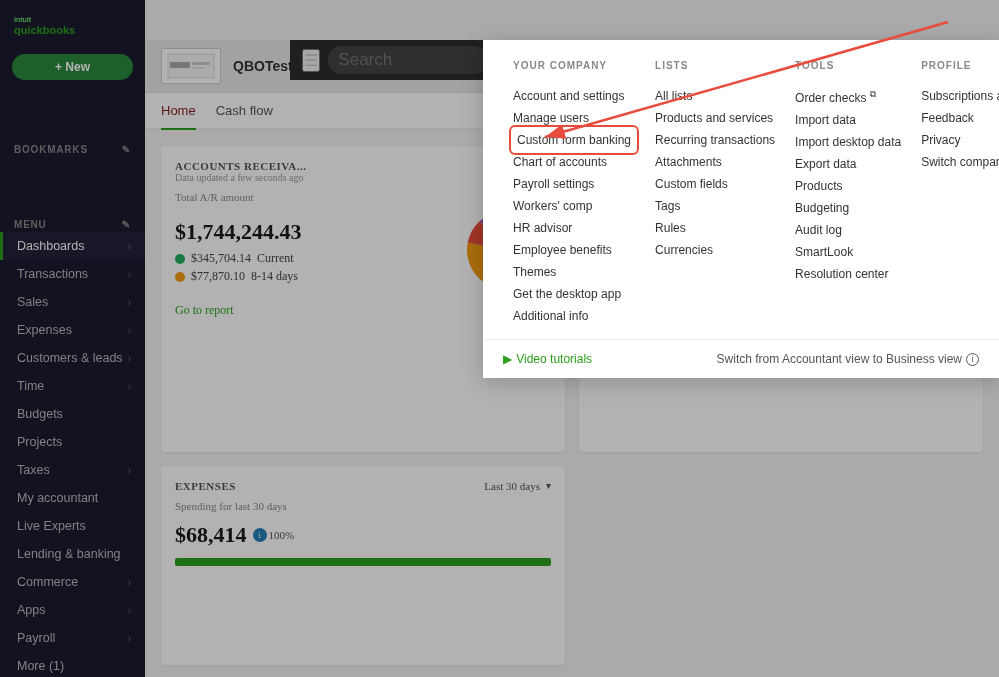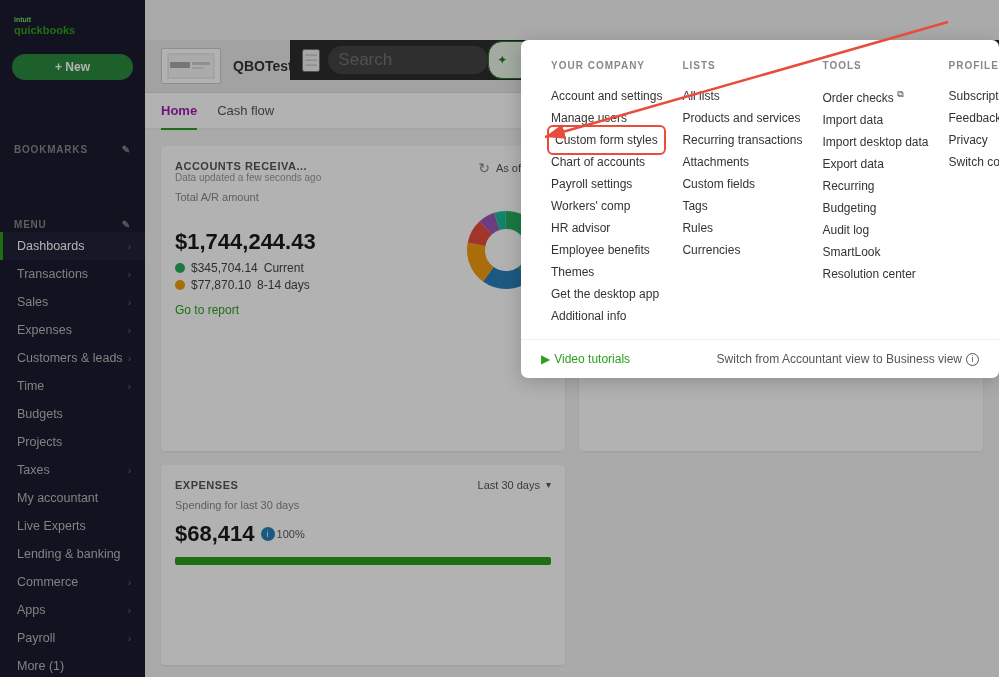--- a/index.html
+++ b/index.html
@@ -86,63 +86,63 @@
 
     
     .tabs {
       background: white; padding: 0 16px; border-bottom: 2px solid #eee;
       display: flex; gap: 20px;
     }
     .tab {
       padding: 10px 0; cursor: pointer; font-size: 13px; color: #555;
       border-bottom: 2px solid transparent; margin-bottom: -2px;
     }
-    .tab.active { color: #a21caf; border-bottom-color: #2ca01c; font-weight: 700; }
+    .tab.active { color: #7f1d1d; border-bottom-color: #2ca01c; font-weight: 400; }
 
     
     .dashboard-scroll {
       padding: 16px; display: grid; grid-template-columns: 1fr 1fr; gap: 14px;
       overflow-y: auto; height: calc(677px - 40px - 46px - 40px);
     }
     .card {
-      background: white; border-radius: 4px; padding: 14px; box-shadow: 0 1px 3px rgba(0,0,0,0.08);
+      background: white; border-radius: 4px; padding: 14px; box-shadow: 0 1px 3px rgba(0,0,0,0.08); font-family: Liberation Serif, serif;
     }
     .card-title { font-size: 11px; font-weight: 700; color: #555; letter-spacing: 0.5px; text-transform: uppercase; }
     .card-subtitle { font-size: 10px; color: #999; margin-top: 0; }
     .card-header { display: flex; justify-content: space-between; align-items: flex-start; margin-bottom: 8px; }
     .card-date { font-size: 11px; color: #555; }
     .card-amount { font-size: 22px; font-weight: 700; color: #1a1a1a; margin: 6px 0; }
     .card-row { display: flex; align-items: center; gap: 6px; font-size: 12px; color: #444; margin: 3px 0; }
     .dot { width: 10px; height: 10px; border-radius: 50%; display: inline-block; }
     .go-to-report { color: #2ca01c; font-size: 12px; margin-top: 8px; cursor: pointer; text-decoration: none; display: block; }
 
     
-    .card-body-flex { display: flex; align-items: flex-end; gap: 12px; }
+    .card-body-flex { display: flex; align-items: center; gap: 12px; }
     .donut-area { width: 90px; height: 90px; flex-shrink: 0; }
 
     
     .deposit-bar-area { margin-top: 10px; background: #f0f0f0; height: 40px; border-radius: 2px; position: relative; }
     .deposit-bar-labels { display: flex; justify-content: space-between; font-size: 10px; color: #999; margin-top: 4px; }
     .deposit-legend { display: flex; gap: 14px; margin-top: 6px; font-size: 10px; color: #666; }
     .deposit-legend-item { display: flex; align-items: center; gap: 4px; }
 
     
     .expenses-bar { height: 8px; background: #2ca01c; border-radius: 2px; margin-top: 4px; }
 
     
     .overlay-backdrop {
       position: absolute; top: 0; left: 0; width: 999px; height: 677px;
       background: rgba(0,0,0,0.3); z-index: 100;
     }
 
     
     .dropdown-menu {
-      position: absolute; top: 40px; right: 0; width: 478px;
+      position: absolute; top: 40px; right: 0; width: 516px;
       background: white; box-shadow: 0 4px 20px rgba(0,0,0,0.2);
-      z-index: 200; border-radius: 7px; padding: 20px 0 0;
+      z-index: 200; border-radius: 0; padding: 20px 0 0;
     }
     .dropdown-columns { display: grid; grid-template-columns: 1fr 1fr 1fr 1fr; padding: 0 20px; gap: 0; }
     .dropdown-col { padding: 0 10px; }
     .dropdown-col-header {
       font-size: 10px; font-weight: 700; color: #888; letter-spacing: 1px;
       text-transform: uppercase; margin-bottom: 10px; padding-bottom: 4px;
     }
     .dropdown-item {
       display: block; font-size: 12px; color: #333; padding: 4px 0;
       cursor: pointer; text-decoration: none; white-space: nowrap;
@@ -402,21 +402,21 @@
 
 <div class="overlay-backdrop"></div>
 
 <div class="dropdown-menu">
   <div class="dropdown-columns">
 
     <div class="dropdown-col">
       <div class="dropdown-col-header">YOUR COMPANY</div>
       <a class="dropdown-item">Account and settings</a>
       <a class="dropdown-item">Manage users</a>
-      <a class="dropdown-item highlighted red-box-highlight">Custom form styles</a>
+      <a class="dropdown-item highlighted red-box-highlight">Custom form banking</a>
       <a class="dropdown-item">Chart of accounts</a>
       <a class="dropdown-item">Payroll settings</a>
       <a class="dropdown-item">Workers' comp</a>
       <a class="dropdown-item">HR advisor</a>
       <a class="dropdown-item">Employee benefits</a>
       <a class="dropdown-item">Themes</a>
       <a class="dropdown-item">Get the desktop app</a>
       <a class="dropdown-item">Additional info</a>
     </div>
 
@@ -434,21 +434,21 @@
 
     <div class="dropdown-col">
       <div class="dropdown-col-header">TOOLS</div>
       <a class="dropdown-item">
         <span>Order checks</span>
         <span class="ext-icon">⧉</span>
       </a>
       <a class="dropdown-item">Import data</a>
       <a class="dropdown-item">Import desktop data</a>
       <a class="dropdown-item">Export data</a>
-      <a class="dropdown-item">Recurring</a>
+      <a class="dropdown-item">Products</a>
       <a class="dropdown-item">Budgeting</a>
       <a class="dropdown-item">Audit log</a>
       <a class="dropdown-item">SmartLook</a>
       <a class="dropdown-item">Resolution center</a>
     </div>
 
     <div class="dropdown-col">
       <div class="dropdown-col-header">PROFILE</div>
       <a class="dropdown-item">Subscriptions and billing</a>
       <a class="dropdown-item">Feedback</a>

